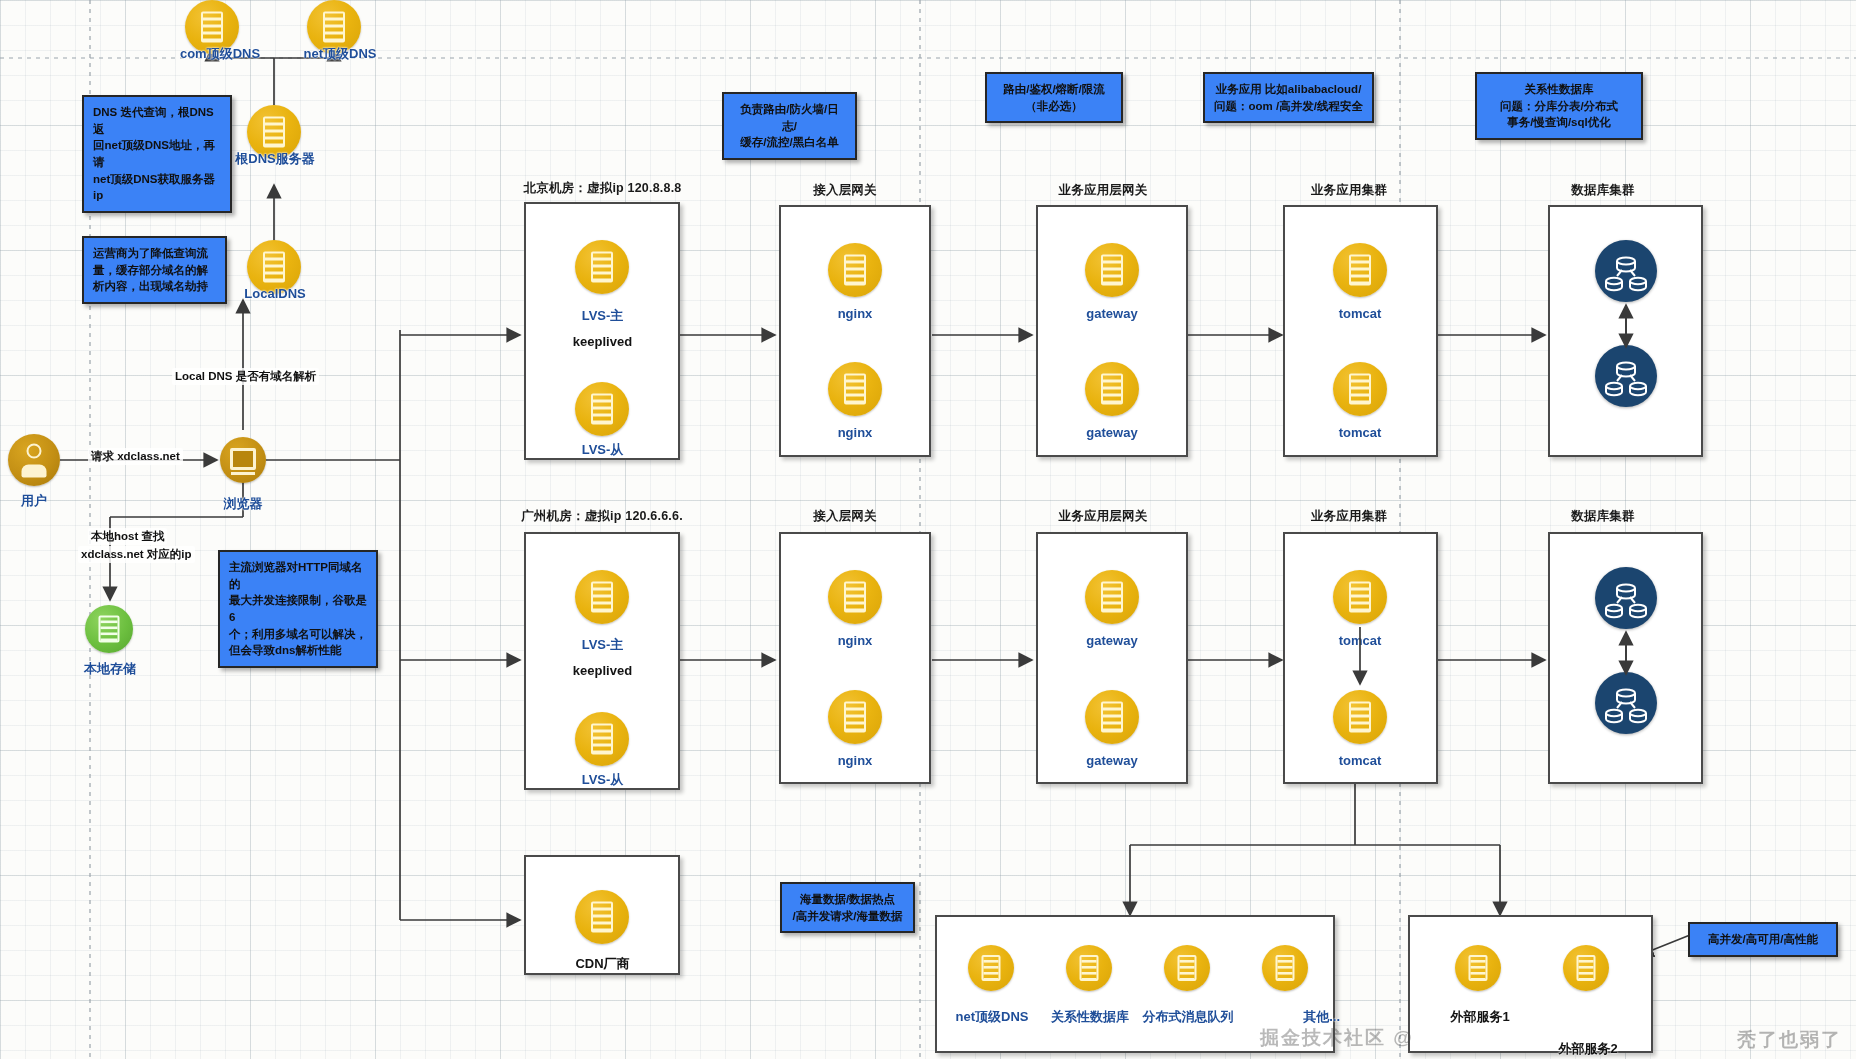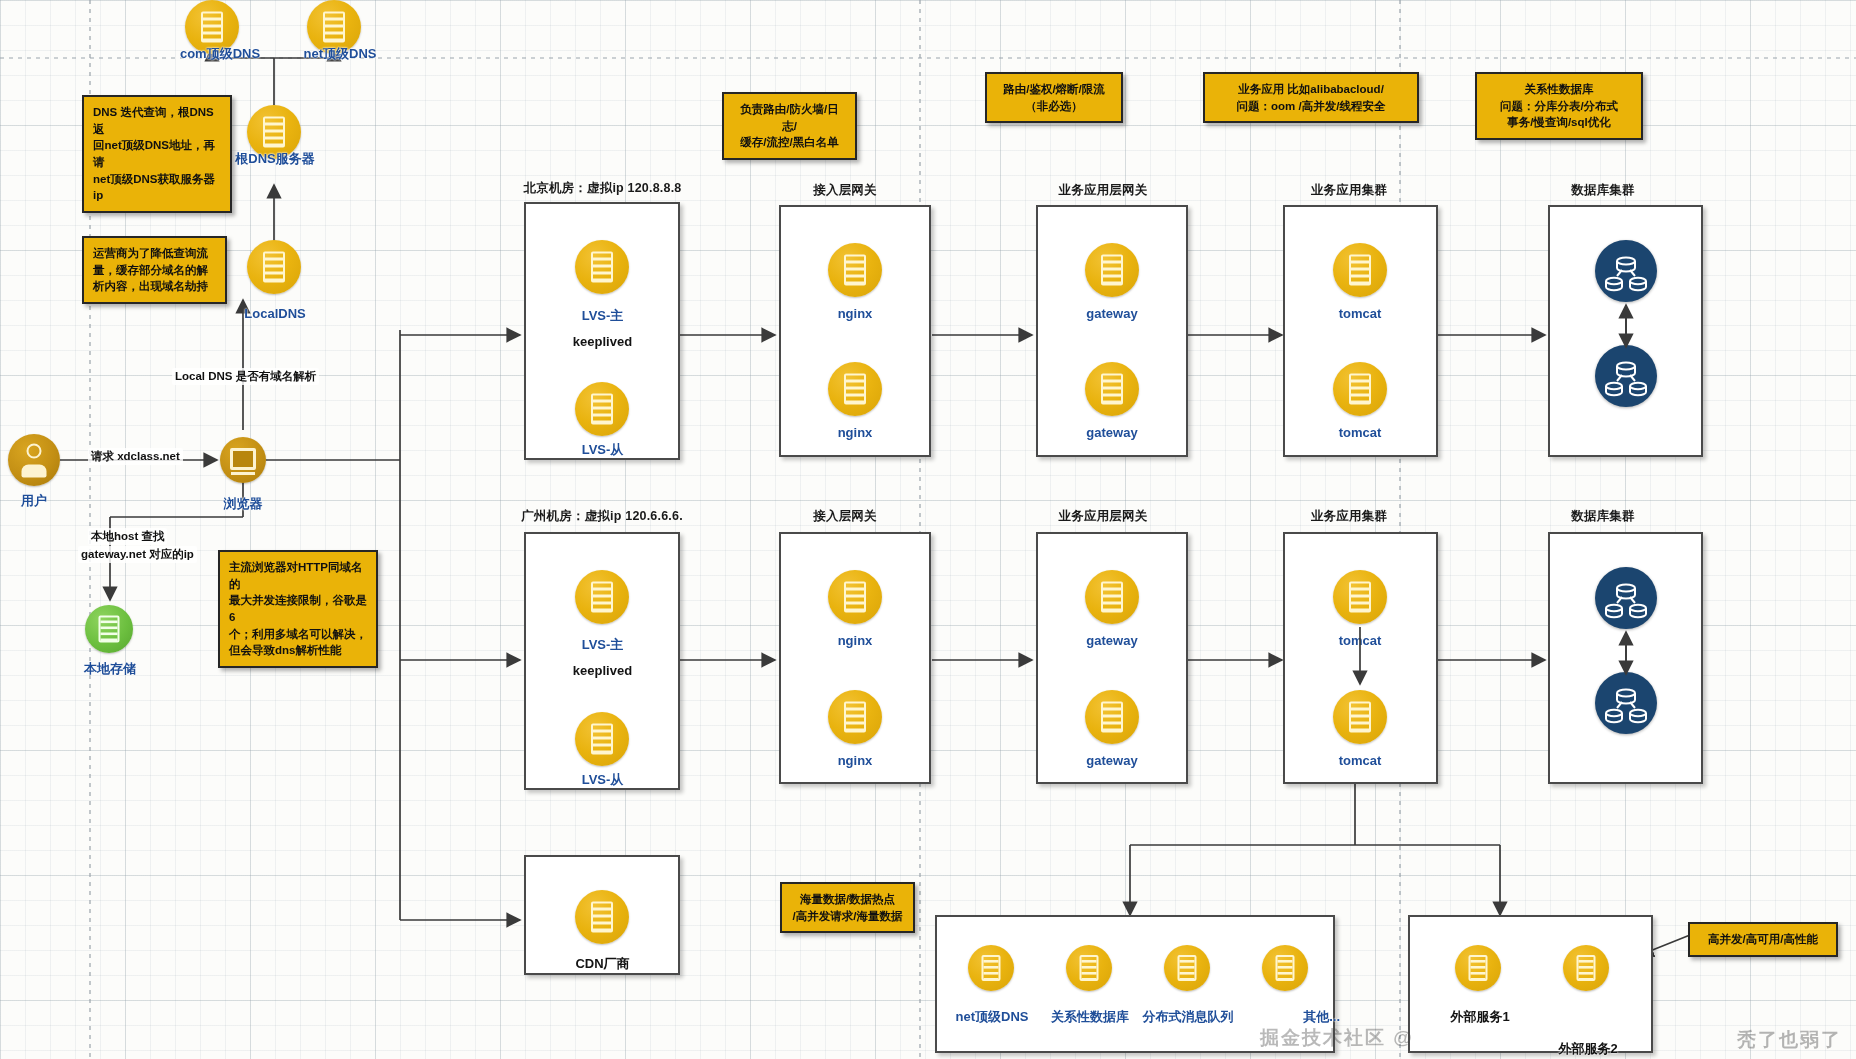--- a/index.html
+++ b/index.html
@@ -128,21 +128,21 @@
   
   .elabel{
     position:absolute;font-size:11.5px;font-weight:bold;color:#101010;
     white-space:nowrap;
     background:rgba(255,255,255,.82);
     padding:1px 3px;border-radius:2px;
   }
 
   
   .callout{
-    position:absolute;background:#eab308;
+    position:absolute;background:#3b82f6;
     border:2px solid #262626;
     box-shadow:3px 3px 4px rgba(0,0,0,.3);
     padding:7px 9px;box-sizing:border-box;
     font-size:11.5px;font-weight:bold;color:#101010;
     line-height:1.45;text-align:center;white-space:pre-line;
   }
   .callout.left{text-align:left;}
 
   
   .watermark{
@@ -230,41 +230,41 @@
 <div class="srv abs" style="left:185px;top:0px;"></div>
 <div class="nlabel" style="left:160px;top:45px;width:120px;">com顶级DNS</div>
 
 <div class="srv abs" style="left:307px;top:0px;"></div>
 <div class="nlabel" style="left:285px;top:45px;width:110px;">net顶级DNS</div>
 
 <div class="srv abs" style="left:247px;top:105px;"></div>
 <div class="nlabel" style="left:205px;top:150px;width:140px;">根DNS服务器</div>
 
 <div class="srv abs" style="left:247px;top:240px;"></div>
-<div class="nlabel" style="left:205px;top:286px;width:140px;margin-top:20px;">LocalDNS</div>
+<div class="nlabel" style="left:205px;top:286px;width:140px;">LocalDNS</div>
 
 <div class="elabel" style="left:172px;top:368px;">Local DNS 是否有域名解析</div>
 
 <div class="callout left" style="left:82px;top:95px;width:150px;">DNS 迭代查询，根DNS返
 回net顶级DNS地址，再请
 net顶级DNS获取服务器ip</div>
 <div class="callout left" style="left:82px;top:236px;width:145px;">运营商为了降低查询流
 量，缓存部分域名的解
 析内容，出现域名劫持</div>
 
 <div class="user-ic" style="left:8px;top:434px;"></div>
 <div class="nlabel" style="left:0px;top:492px;width:68px;">用户</div>
 
 <div class="elabel" style="left:88px;top:448px;">请求 xdclass.net</div>
 
 <div class="browser" style="left:220px;top:437px;"></div>
 <div class="nlabel" style="left:203px;top:495px;width:80px;">浏览器</div>
 
 <div class="elabel" style="left:88px;top:528px;">本地host 查找</div>
-<div class="elabel" style="left:78px;top:546px;">gateway.net 对应的ip</div>
+<div class="elabel" style="left:78px;top:546px;">xdclass.net 对应的ip</div>
 
 <div class="store-ic" style="left:85px;top:605px;"></div>
 <div class="nlabel" style="left:65px;top:660px;width:90px;">本地存储</div>
 
 <div class="callout left" style="left:218px;top:550px;width:160px;">主流浏览器对HTTP同域名的
 最大并发连接限制，谷歌是6
 个；利用多域名可以解决，
 但会导致dns解析性能</div>
 
 <div class="group-title" style="left:520px;top:180px;width:165px;">北京机房：虚拟ip 120.8.8.8</div>
@@ -312,21 +312,21 @@
 <div class="srv abs" style="left:1085px;top:362px;"></div>
 <div class="nlabel" style="left:1057px;top:425px;width:110px;">gateway</div>
 
 <div class="group-title" style="left:1032px;top:508px;width:142px;">业务应用层网关</div>
 <div class="group-box" style="left:1036px;top:532px;width:152px;height:252px;"></div>
 <div class="srv abs" style="left:1085px;top:570px;"></div>
 <div class="nlabel" style="left:1057px;top:633px;width:110px;">gateway</div>
 <div class="srv abs" style="left:1085px;top:690px;"></div>
 <div class="nlabel" style="left:1057px;top:753px;width:110px;">gateway</div>
 
-<div class="callout" style="left:1203px;top:72px;width:216px;">业务应用 比如alibabacloud/
+<div class="callout" style="left:1203px;top:72px;width:171px;">业务应用 比如alibabacloud/
 问题：oom /高并发/线程安全</div>
 <div class="group-title" style="left:1283px;top:182px;width:132px;">业务应用集群</div>
 <div class="group-box" style="left:1283px;top:205px;width:155px;height:252px;"></div>
 <div class="srv abs" style="left:1333px;top:243px;"></div>
 <div class="nlabel" style="left:1305px;top:306px;width:110px;">tomcat</div>
 <div class="srv abs" style="left:1333px;top:362px;"></div>
 <div class="nlabel" style="left:1305px;top:425px;width:110px;">tomcat</div>
 
 <div class="group-title" style="left:1283px;top:508px;width:132px;">业务应用集群</div>
 <div class="group-box" style="left:1283px;top:532px;width:155px;height:252px;"></div>

